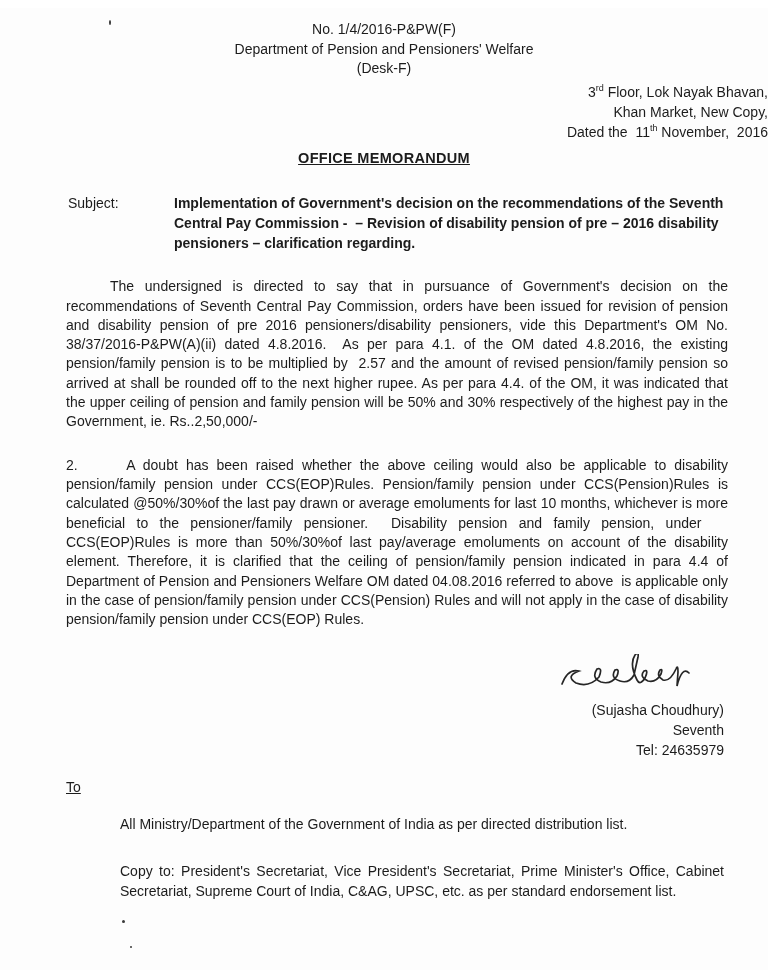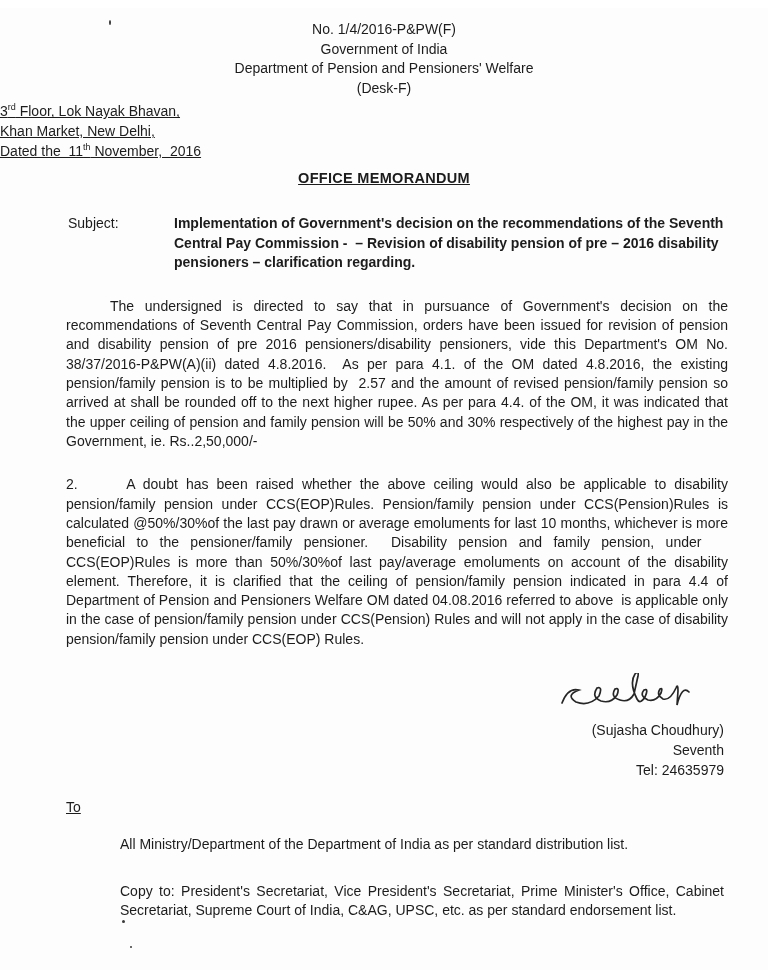--- a/index.html
+++ b/index.html
@@ -19,26 +19,24 @@
     padding-top: 12px;
     overflow: hidden;
   }
   .header-center {
     text-align: center;
     font-size: 14px;
     line-height: 1.4;
   }
   .header-center div { white-space: pre-wrap; }
   .address-block {
-    text-align: left;
-    padding-right: 34px;
+    text-align: right;
     font-size: 14px;
     line-height: 1.42;
     margin-top: 4px;
-    text-decoration: underline;
   }
   sup {
     font-size: 9px;
     line-height: 0;
     vertical-align: super;
   }
   .doc-title {
     text-align: center;
     font-size: 14.5px;
     font-weight: bold;
@@ -103,28 +101,27 @@
     border-radius: 50%;
   }
 </style>
 </head>
 <body>
 
 <div class="page">
 
   <div class="header-center">
     <div>No. 1/4/2016-P&amp;PW(F)</div>
-    <div>Government of India</div>
     <div>Department of Pension and Pensioners' Welfare</div>
     <div>(Desk-F)</div>
   </div>
 
   <div class="address-block">
     <div><span>3</span><sup>rd</sup><span> Floor, Lok Nayak Bhavan,</span></div>
-    <div>Khan Market, New Delhi,</div>
+    <div>Khan Market, New Copy,</div>
     <div><span>Dated the&nbsp; 11</span><sup>th</sup><span> November,&nbsp; 2016</span></div>
   </div>
 
   <div class="doc-title">OFFICE MEMORANDUM</div>
 
   <div class="subject-row">
     <div class="subject-label">Subject:</div>
     <div class="subject-text">Implementation of Government's decision on the recommendations of the Seventh Central Pay Commission -&nbsp; – Revision of disability pension of pre – 2016 disability pensioners – clarification regarding.</div>
   </div>
 
@@ -138,21 +135,21 @@
           <path d="M12 30 q6 -16 17 -13 q-14 5 -3 12 q13 5 23 -6 q4 -10 -2 -8 q-6 9 4 13 q10 3 16 -6 q3 -8 -2 -6 q-5 8 5 11 q9 3 14 -6 l4 -18 q1 -6 -3 -2 q-6 9 2 25 q3 6 8 -2 q4 -9 -1 -7 q-5 6 4 10 q8 2 13 -7 q2 -6 -1 -4 q-4 6 3 10 q7 2 13 -11 q2 -5 2 3 l-1 14 q5 -20 12 -13" stroke="#262626" stroke-width="1.7" fill="none" stroke-linecap="round"></path>
         </svg>
       </span>
     </div>
     <div>(Sujasha Choudhury)</div>
     <div>Seventh</div>
     <div>Tel: 24635979</div>
   </div>
 
   <div class="to-label">To</div>
-  <div class="to-body">All Ministry/Department of the Department of India as per standard distribution list.</div>
+  <div class="to-body">All Ministry/Department of the Government of India as per directed distribution list.</div>
   <div class="copy-body">Copy to: President's Secretariat, Vice President's Secretariat, Prime Minister's Office, Cabinet Secretariat, Supreme Court of India, C&amp;AG, UPSC, etc. as per standard endorsement list.</div>
 
   <span class="speck" style="left:109px; top:12px; width:2px; height:5px;"></span>
   <span class="speck" style="left:122px; top:912px; width:3px; height:3px;"></span>
   <span class="speck" style="left:130px; top:938px; width:2px; height:2px;"></span>
   <span class="speck" style="left:118px; top:963px; width:3px; height:2px;"></span>
 
 </div>
 
 </body></html>

